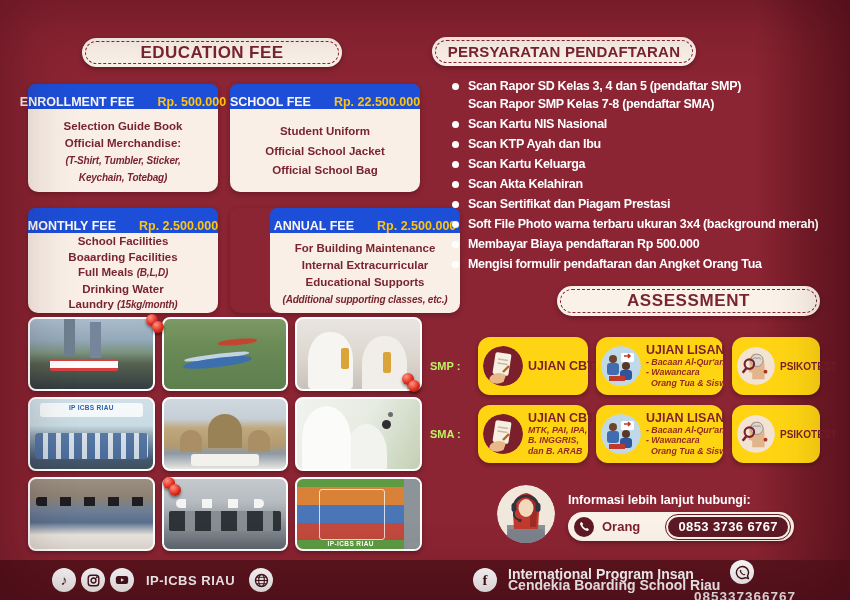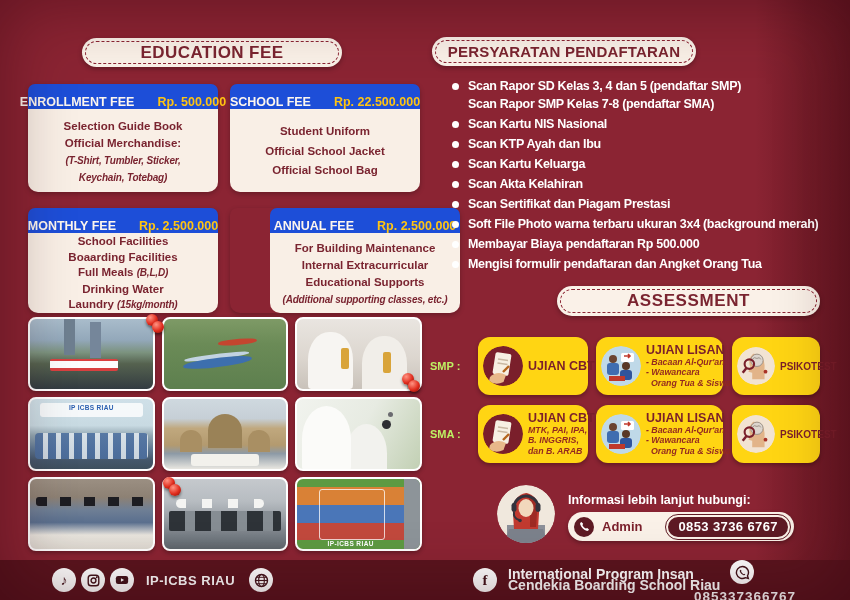--- a/index.html
+++ b/index.html
@@ -366,21 +366,21 @@
     <path d="M12 44 h34 l4 14 h-42 z" fill="#7C828C"></path>
   </svg>
 </div>
 <div class="contact-heading">Informasi lebih lanjut hubungi:</div>
 <div class="contact-pill">
   <span class="phone-circ">
     <svg width="11" height="11" viewBox="0 0 16 16">
         <path d="M3.5 1.5 C2 2 1.2 3.5 1.8 5.2 C3.2 9.5 6.5 12.8 10.8 14.2 C12.5 14.8 14 14 14.5 12.5 L12 10 L10 11 C8 10 6 8 5 6 L6 4 Z" fill="#fff"></path>
       </svg>
   </span>
-  <span class="admin-label">Admin</span>
+  <span class="admin-label">Orang</span>
   <span class="num-pill">0853 3736 6767</span>
 </div>
 
 <div class="gallery" id="gallery">
   <div class="photo p1" aria-label="study-tour-group-twin-towers-photo" title="study-tour-group-twin-towers-photo"></div>
   <div class="photo p2" aria-label="kayaking-river-photo" title="kayaking-river-photo"></div>
   <div class="photo p3" aria-label="students-holding-trophies-photo" title="students-holding-trophies-photo"></div>
   <div class="photo p4" aria-label="sports-team-lineup-banner-photo" title="sports-team-lineup-banner-photo">
       <span class="tag">IP ICBS RIAU</span>
     </div>

